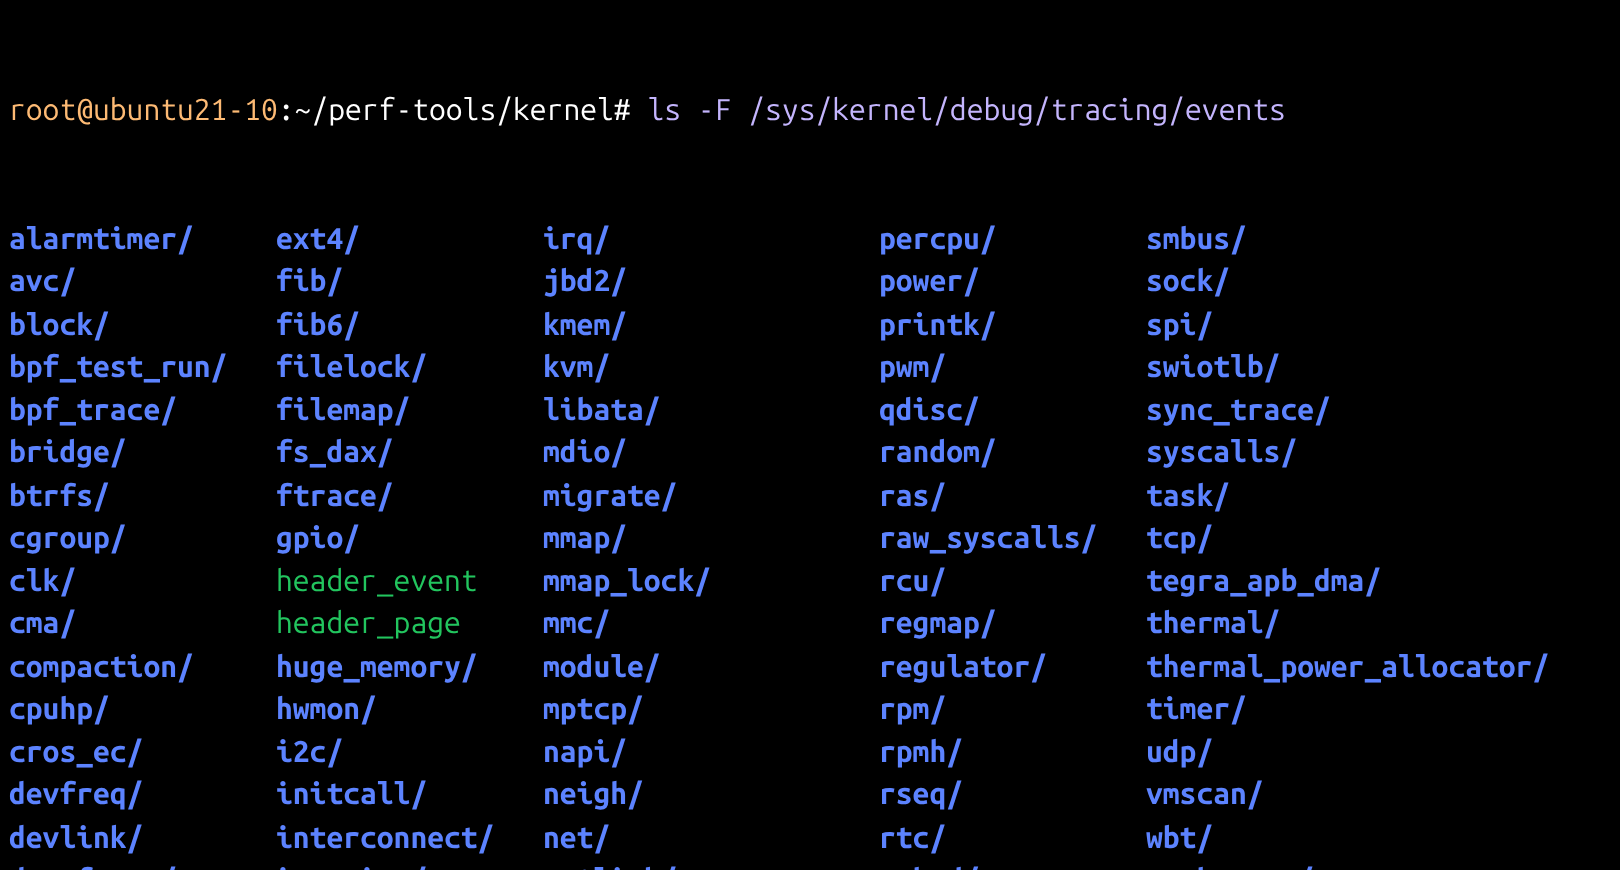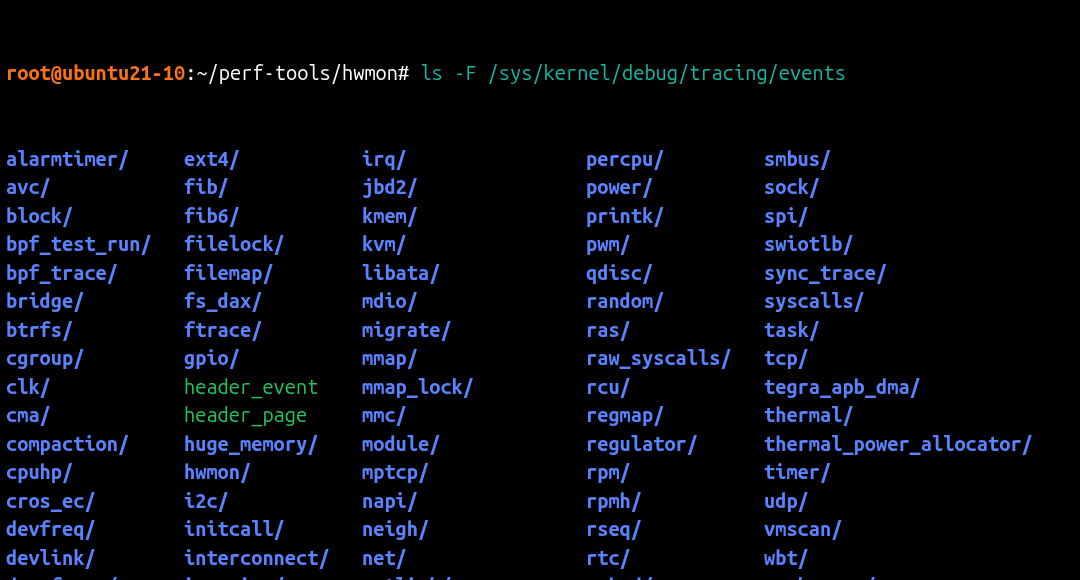--- a/index.html
+++ b/index.html
@@ -12,35 +12,35 @@
     font-family: "Ubuntu Mono", "DejaVu Sans Mono", "Liberation Mono", monospace;
     font-size: 20px;
     line-height: 28.5px;
   }
   .terminal {
     padding: 2px 6px;
     color: #ffffff;
     white-space: pre;
     position: relative;
   }
-  .prompt .user { color: #f97316; font-weight: bold; }
+  .prompt .user { color: #fdba74; }
   .prompt .dollar { color: #ffffff; }
-  .cmd { color: #14b8a6; }
+  .cmd { color: #c4b5fd; }
   .columns {
     display: grid;
     grid-template-columns: 178px 178px 224px 178px auto;
   }
   .entry.dir { color: #5c83ff; font-weight: bold; }
   .entry.file { color: #22c55e; }
   .col {
     display: flex;
     flex-direction: column;
   }
 </style>
 </head>
 <body>
 
 <div class="terminal">
-  <div class="prompt"><span class="user">root@ubuntu21-10</span><span>:</span><span>~/perf-tools/hwmon</span><span class="dollar"># </span><span class="cmd">ls -F /sys/kernel/debug/tracing/events</span></div>
+  <div class="prompt"><span class="user">root@ubuntu21-10</span><span>:</span><span>~/perf-tools/kernel</span><span class="dollar"># </span><span class="cmd">ls -F /sys/kernel/debug/tracing/events</span></div>
   <div class="columns" id="cols"><div class="col"><span class="entry dir">alarmtimer/</span><span class="entry dir">avc/</span><span class="entry dir">block/</span><span class="entry dir">bpf_test_run/</span><span class="entry dir">bpf_trace/</span><span class="entry dir">bridge/</span><span class="entry dir">btrfs/</span><span class="entry dir">cgroup/</span><span class="entry dir">clk/</span><span class="entry dir">cma/</span><span class="entry dir">compaction/</span><span class="entry dir">cpuhp/</span><span class="entry dir">cros_ec/</span><span class="entry dir">devfreq/</span><span class="entry dir">devlink/</span><span class="entry dir">dma_fence/</span></div><div class="col"><span class="entry dir">ext4/</span><span class="entry dir">fib/</span><span class="entry dir">fib6/</span><span class="entry dir">filelock/</span><span class="entry dir">filemap/</span><span class="entry dir">fs_dax/</span><span class="entry dir">ftrace/</span><span class="entry dir">gpio/</span><span class="entry file">header_event</span><span class="entry file">header_page</span><span class="entry dir">huge_memory/</span><span class="entry dir">hwmon/</span><span class="entry dir">i2c/</span><span class="entry dir">initcall/</span><span class="entry dir">interconnect/</span><span class="entry dir">io_uring/</span></div><div class="col"><span class="entry dir">irq/</span><span class="entry dir">jbd2/</span><span class="entry dir">kmem/</span><span class="entry dir">kvm/</span><span class="entry dir">libata/</span><span class="entry dir">mdio/</span><span class="entry dir">migrate/</span><span class="entry dir">mmap/</span><span class="entry dir">mmap_lock/</span><span class="entry dir">mmc/</span><span class="entry dir">module/</span><span class="entry dir">mptcp/</span><span class="entry dir">napi/</span><span class="entry dir">neigh/</span><span class="entry dir">net/</span><span class="entry dir">netlink/</span></div><div class="col"><span class="entry dir">percpu/</span><span class="entry dir">power/</span><span class="entry dir">printk/</span><span class="entry dir">pwm/</span><span class="entry dir">qdisc/</span><span class="entry dir">random/</span><span class="entry dir">ras/</span><span class="entry dir">raw_syscalls/</span><span class="entry dir">rcu/</span><span class="entry dir">regmap/</span><span class="entry dir">regulator/</span><span class="entry dir">rpm/</span><span class="entry dir">rpmh/</span><span class="entry dir">rseq/</span><span class="entry dir">rtc/</span><span class="entry dir">sched/</span></div><div class="col"><span class="entry dir">smbus/</span><span class="entry dir">sock/</span><span class="entry dir">spi/</span><span class="entry dir">swiotlb/</span><span class="entry dir">sync_trace/</span><span class="entry dir">syscalls/</span><span class="entry dir">task/</span><span class="entry dir">tcp/</span><span class="entry dir">tegra_apb_dma/</span><span class="entry dir">thermal/</span><span class="entry dir">thermal_power_allocator/</span><span class="entry dir">timer/</span><span class="entry dir">udp/</span><span class="entry dir">vmscan/</span><span class="entry dir">wbt/</span><span class="entry dir">workqueue/</span><span class="entry file"></span></div></div>
 
   
 </div>
 
 </body></html>

